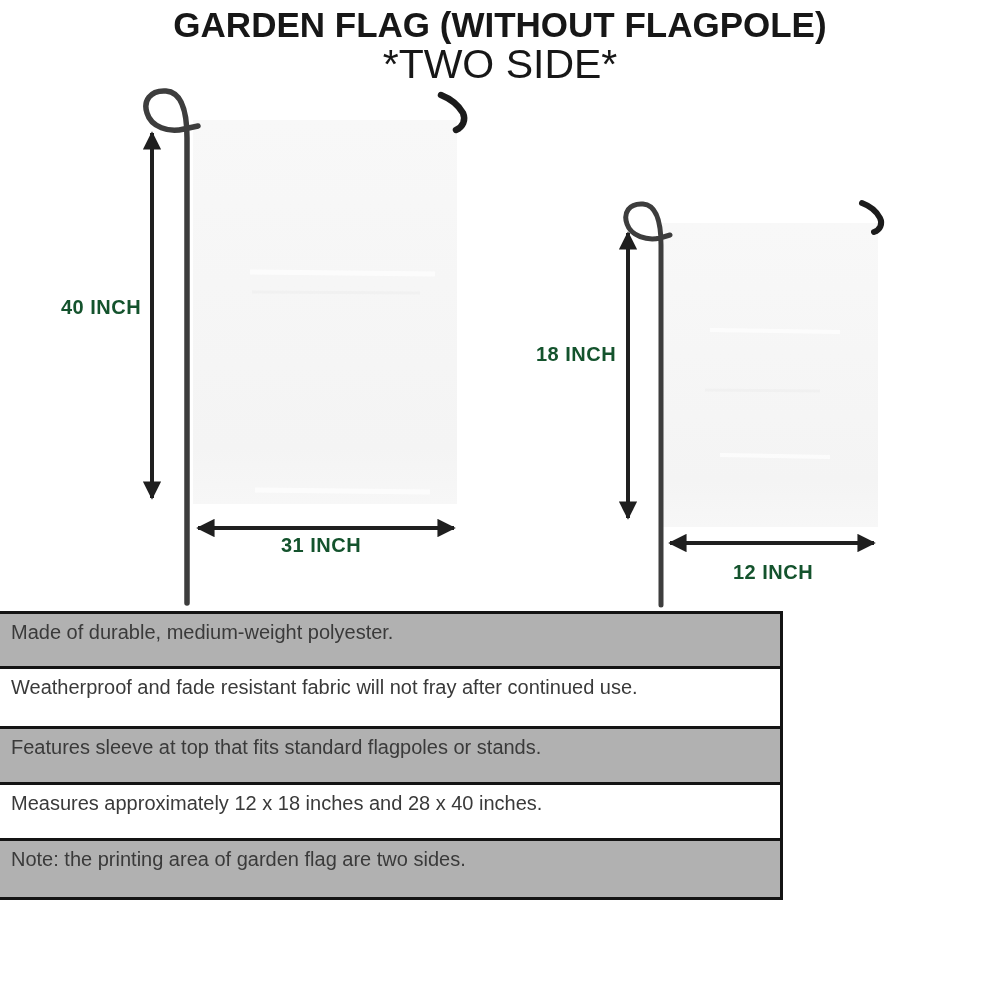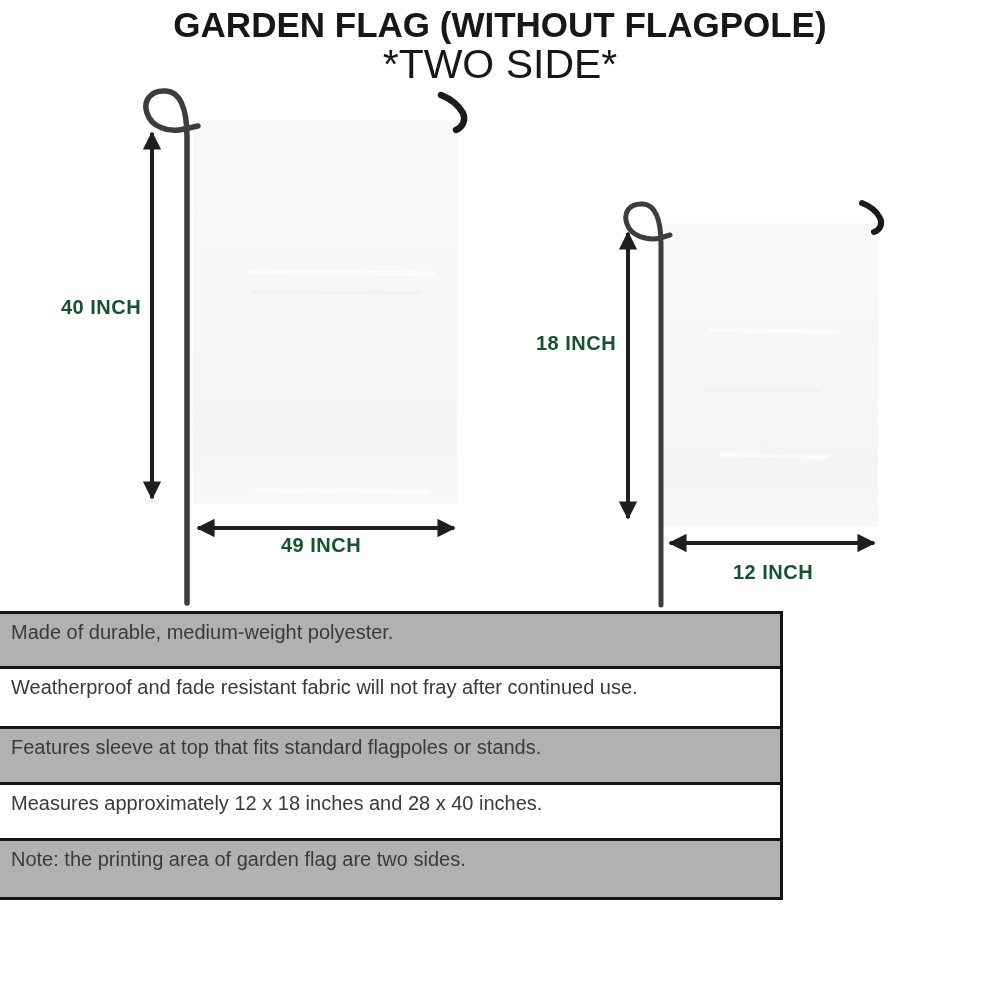--- a/index.html
+++ b/index.html
@@ -26,21 +26,21 @@
     position:absolute;left:0;top:0;width:1000px;height:1000px;
   }
   
   .dim-label{
     position:absolute;
     font-size:20px;font-weight:bold;color:#14532d;
     text-align:center;letter-spacing:0.5px;white-space:nowrap;
   }
   .label-40{left:40px;top:296px;width:122px;}
   .label-28{left:231px;top:534px;width:180px;}
-  .label-18{left:516px;top:332px;width:120px;}
+  .label-18{left:516px;top:343px;width:120px;}
   .label-12{left:683px;top:549px;width:180px;margin-top:12px;}
   
   .features{
     position:absolute;left:-4px;top:611px;width:787px;
   }
   .feature-row{
     box-sizing:border-box;
     border:3px solid #141414;
     margin-top:-3px;
     padding:5px 12px 0 12px;
@@ -101,21 +101,21 @@
       <line x1="705" y1="390" x2="820" y2="391" stroke="#eeeeee" stroke-width="3" opacity="0.6"></line>
       <line x1="720" y1="455" x2="830" y2="457" stroke="#ffffff" stroke-width="4" opacity="0.7"></line>
       <path d="M 661 605 L 661 245 C 661 222 656 205 643 204 C 629 203 623 213 627 224 C 631 236 647 241 660 238 L 670 235" fill="none" stroke="#3d3d3d" stroke-width="5" stroke-linecap="round"></path>
       <path d="M 862 203 C 870 206 877 212 880 218 C 883 224 880 230 874 232" fill="none" stroke="#1b1b1b" stroke-width="6" stroke-linecap="round"></path>
       <line x1="628" y1="233" x2="628" y2="518" stroke="#1f1f1f" stroke-width="4" marker-start="url(#arrow)" marker-end="url(#arrow)"></line>
       <line x1="670" y1="543" x2="874" y2="543" stroke="#1f1f1f" stroke-width="4" marker-start="url(#arrow)" marker-end="url(#arrow)"></line>
     </g>
   </svg>
 
   <div class="dim-label label-40">40 INCH</div>
-  <div class="dim-label label-28">49 INCH</div>
+  <div class="dim-label label-28">31 INCH</div>
   <div class="dim-label label-18">18 INCH</div>
   <div class="dim-label label-12">12 INCH</div>
 
   <div class="features">
     <div class="feature-row row-gray rh1">Made of durable, medium-weight polyester.</div>
     <div class="feature-row row-white rh2">Weatherproof and fade resistant fabric will not fray after continued use.</div>
     <div class="feature-row row-gray rh3">Features sleeve at top that fits standard flagpoles or stands.</div>
     <div class="feature-row row-white rh4">Measures approximately 12 x 18 inches and 28 x 40 inches.</div>
     <div class="feature-row row-gray rh5">Note: the printing area of garden flag are two sides.</div>
   </div>

